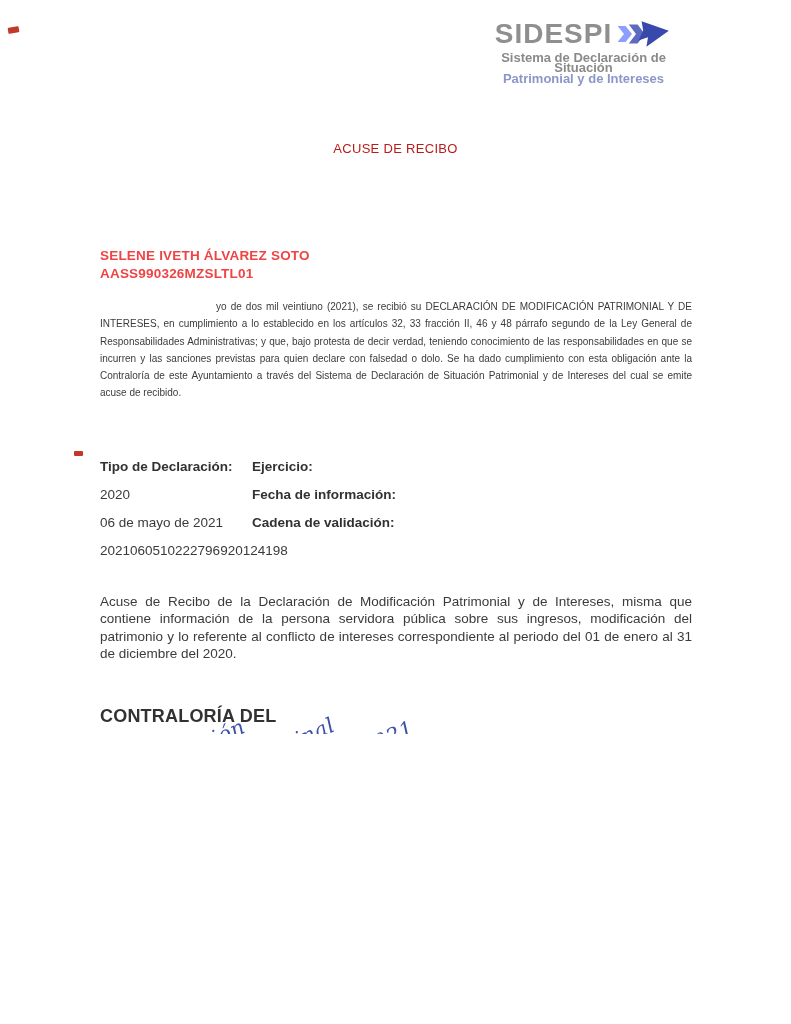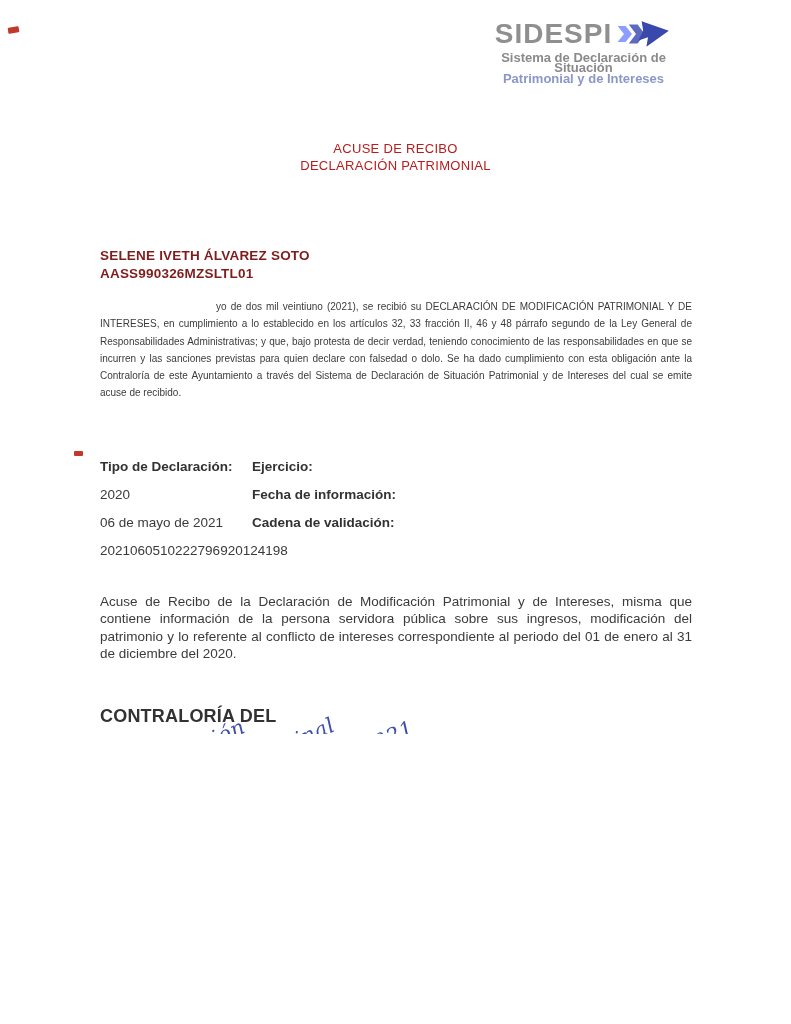--- a/index.html
+++ b/index.html
@@ -57,21 +57,21 @@
   }
 
   
   .declarant {
     position: absolute;
     top: 247px;
     left: 100px;
     font-weight: bold;
     font-size: 13.5px;
     line-height: 18px;
-    color: #7f1d1d;
+    color: #ef4444;
     letter-spacing: 0.2px;
   }
 
   
   .body-par {
     position: absolute;
     top: 298px;
     left: 100px;
     width: 592px;
     font-size: 10px;
@@ -171,21 +171,20 @@
           <polygon points="32,6 66,18 38,38 40,26 28,30 34,18" fill="#3949ab"></polygon>
         </svg>
       </span>
     </div>
     <div class="tagline">Sistema de Declaración de Situación</div>
     <div class="tagline t2">Patrimonial y de Intereses</div>
   </div>
 
   <div class="title-block">
     <div>ACUSE DE RECIBO</div>
-    <div>DECLARACIÓN PATRIMONIAL</div>
   </div>
 
   <div class="declarant">
     <div>SELENE IVETH ÁLVAREZ SOTO</div>
     <div>AASS990326MZSLTL01</div>
   </div>
 
   <div class="body-par">yo de dos mil veintiuno (2021), se recibió su DECLARACIÓN DE MODIFICACIÓN PATRIMONIAL Y DE INTERESES, en cumplimiento a lo establecido en los artículos 32, 33 fracción II, 46 y 48 párrafo segundo de la Ley General de Responsabilidades Administrativas; y que, bajo protesta de decir verdad, teniendo conocimiento de las responsabilidades en que se incurren y las sanciones previstas para quien declare con falsedad o dolo. Se ha dado cumplimiento con esta obligación ante la Contraloría de este Ayuntamiento a través del Sistema de Declaración de Situación Patrimonial y de Intereses del cual se emite acuse de recibido.</div>
 
   <div class="fields">

